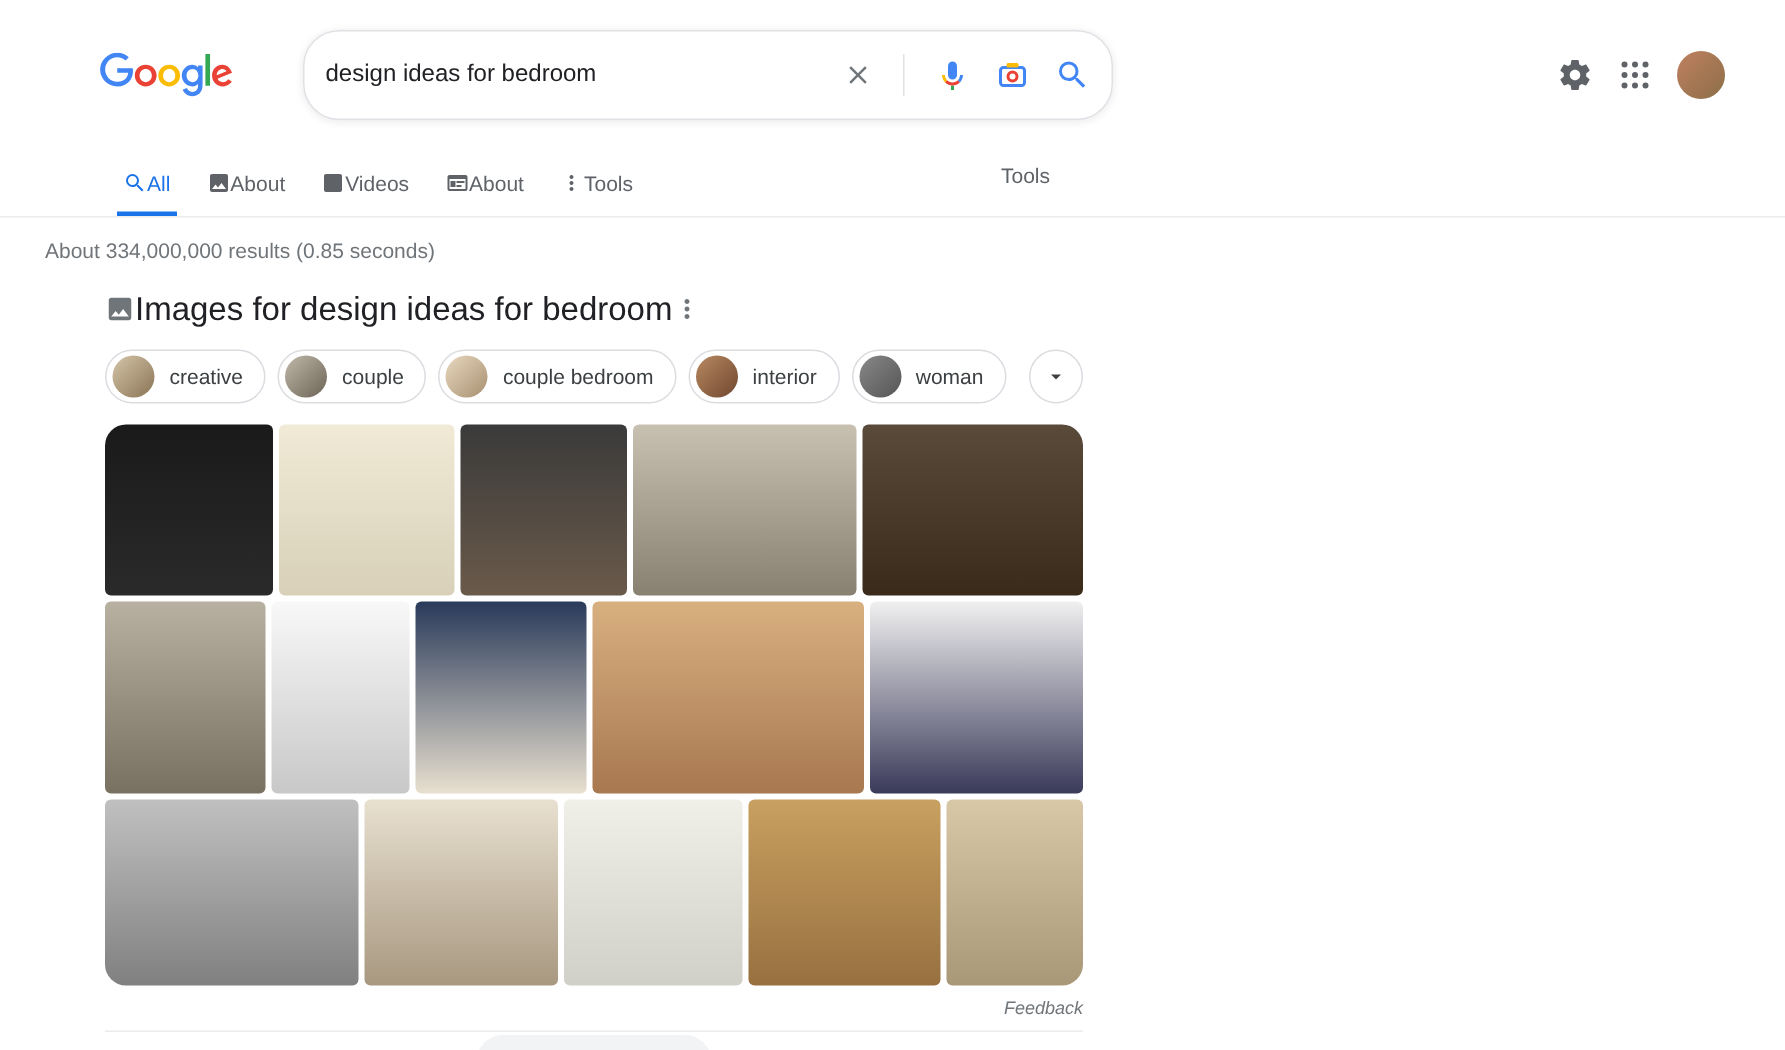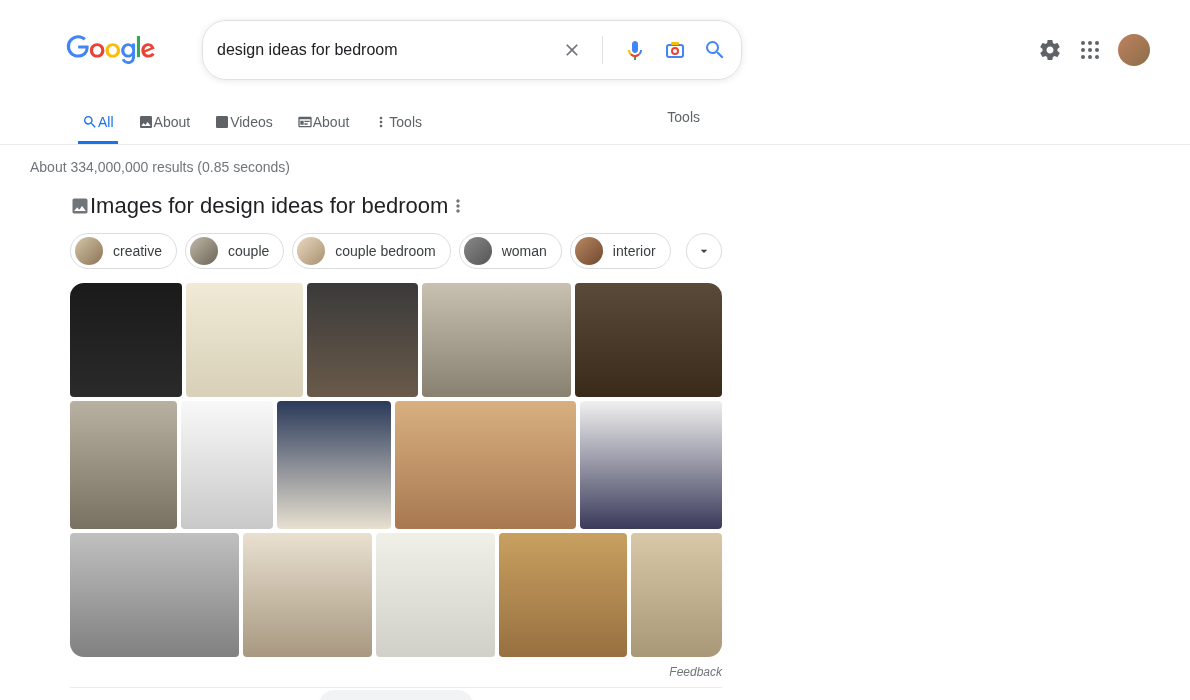--- a/index.html
+++ b/index.html
@@ -196,26 +196,26 @@
     </div>
     <div class="chip">
       <div class="chip-thumb c2"></div>
       <span>couple</span>
     </div>
     <div class="chip">
       <div class="chip-thumb c3"></div>
       <span>couple bedroom</span>
     </div>
     <div class="chip">
+      <div class="chip-thumb c4"></div>
+      <span>interior</span>
+    </div>
+    <div class="chip">
       <div class="chip-thumb c5"></div>
       <span>woman</span>
-    </div>
-    <div class="chip">
-      <div class="chip-thumb c4"></div>
-      <span>interior</span>
     </div>
     <div class="expand-chip">
       <svg width="16" height="16" viewBox="0 0 24 24">
           <path fill="#3c4043" d="M7 10l5 5 5-5z"></path>
         </svg>
     </div>
   </div>
 
   <div class="image-grid">
     <div class="image-row">

